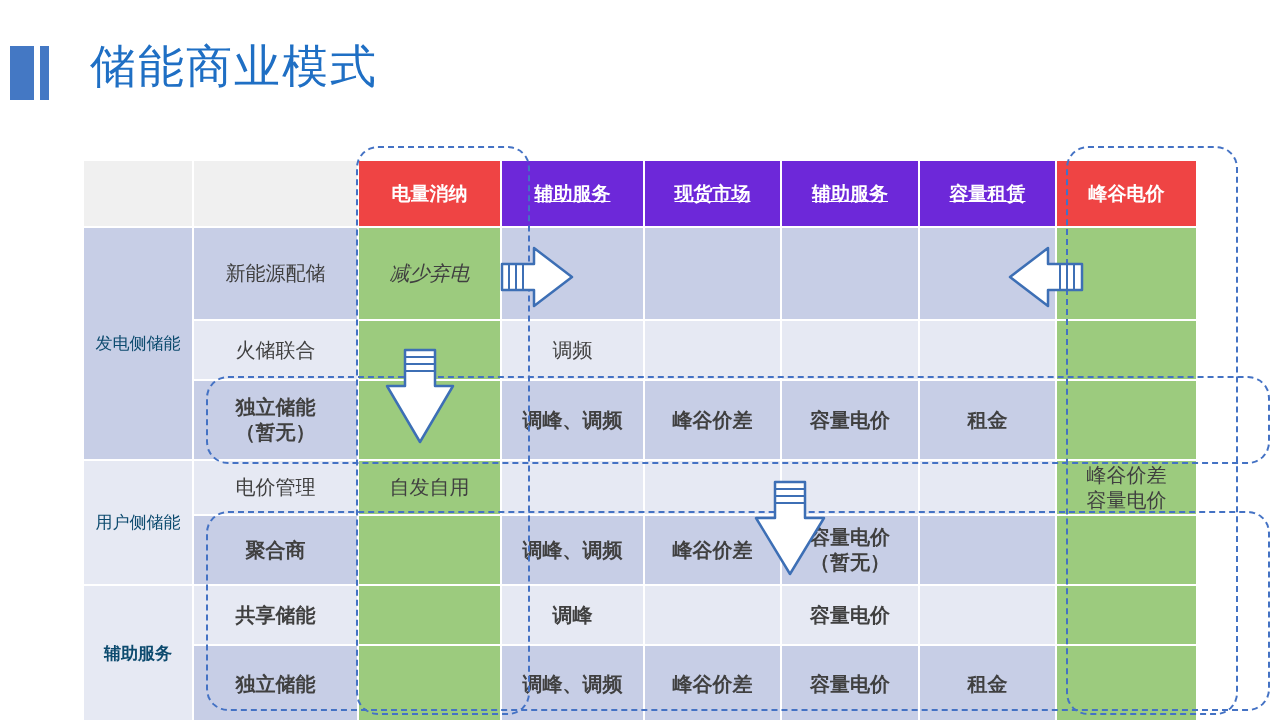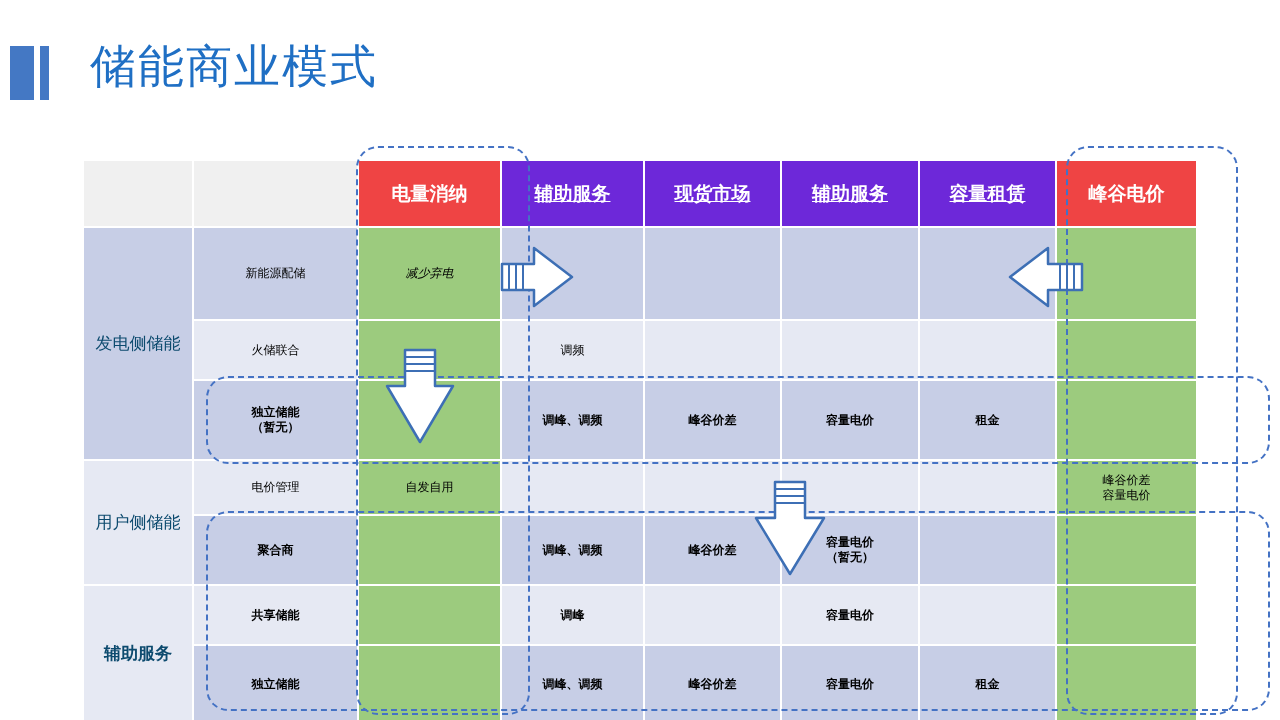--- a/index.html
+++ b/index.html
@@ -18,21 +18,21 @@
     position:absolute;left:90px;top:-10px;
     font-size:46px;color:#1f6fc4;letter-spacing:2px;
     font-family:"DejaVu Sans","Liberation Sans",sans-serif;
     white-space:nowrap;
   }
   
   #matrix{position:absolute;left:83px;top:160px;width:1114px;height:551px;}
   table{border-collapse:separate;border-spacing:0;width:100%;height:100%;table-layout:fixed;}
   td{
     text-align:center;vertical-align:middle;
-    font-size:12px;color:#000000;
+    font-size:20px;color:#404040;
     border:1.5px solid #ffffff;
     padding:0;line-height:1.25;
   }
   
   .hdr{height:65px;font-size:19px;font-weight:bold;color:#ffffff;}
   .hdr-blank{background:#f0f0f0;border-color:#ffffff;}
   .hdr-green{background:#ef4444;}
   .hdr-blue{background:#6d28d9;text-decoration:underline;}
   
   .sh-dark{background:#c7cee6;}

